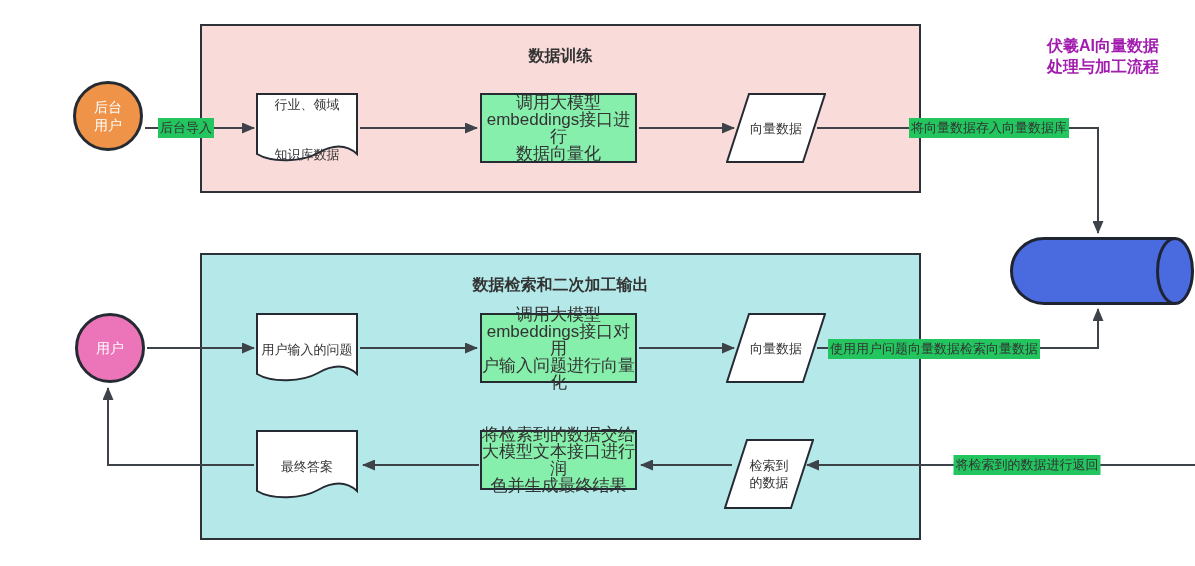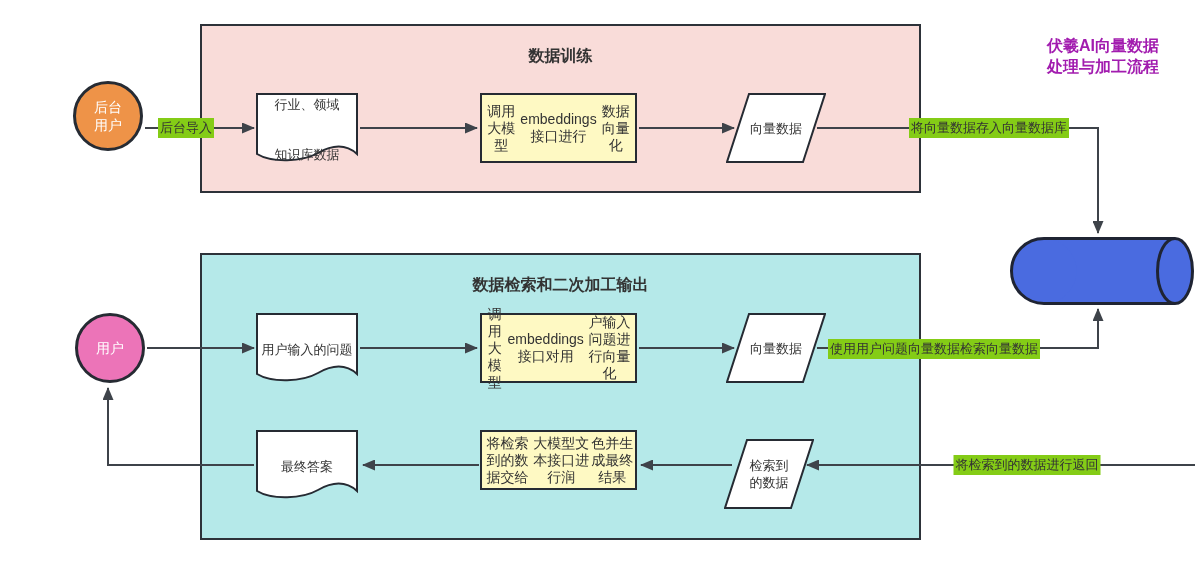--- a/index.html
+++ b/index.html
@@ -22,44 +22,44 @@
     font-size:13px;line-height:17px;text-align:center;color:#333;
   }
   .circle-node{
     border-radius:50%;border:3px solid #262b33;
     display:flex;flex-direction:column;align-items:center;justify-content:center;
     color:#fff;font-size:14px;line-height:18px;text-align:center;
   }
   #backend-user-circle{left:25px;top:81px;width:70px;height:70px;background:#ee9348;}
   #user-circle{left:27px;top:313px;width:70px;height:70px;background:#ec74b8;}
 
-  .rect-node{background:#fef9c3;border:2.5px solid #262b33;
-    display:flex;flex-direction:row;align-items:center;justify-content:center;
-    font-size:14px;line-height:17px;text-align:center;}
+  .rect-node{background:#86efac;border:2.5px solid #262b33;
+    display:flex;flex-direction:column;align-items:center;justify-content:center;
+    font-size:17px;line-height:17px;text-align:center;}
   #train-embed-rect{left:432px;top:93px;width:157px;height:70px;}
   #query-embed-rect{left:432px;top:313px;width:157px;height:70px;}
   #polish-rect{left:432px;top:430px;width:157px;height:60px;}
 
   #industry-doc{left:208px;top:93px;width:102px;height:72px;}
   #user-question-doc{left:208px;top:313px;width:102px;height:72px;}
   #final-answer-doc{left:208px;top:430px;width:102px;height:72px;}
   .doc-txt{bottom:10px;gap:33px;}
 
   #train-vector-para{left:678px;top:93px;width:100px;height:70px;}
   #query-vector-para{left:678px;top:313px;width:100px;height:70px;}
   #retrieved-para{left:676px;top:430px;width:90px;height:88px;}
 
   #vector-db{left:961px;top:236px;width:186px;height:70px;}
   #vector-db .txt{left:8px;right:40px;color:#fff;}
   #vector-db .db-line1{font-size:14px;font-weight:bold;}
   #vector-db .db-line2{font-size:15px;font-weight:bold;}
 
   .edge-label{
     position:absolute;transform:translate(-50%,-50%);
-    background:#84cc16;padding:1px 2px;font-size:13px;color:#333;white-space:nowrap;
+    background:#22c55e;padding:1px 2px;font-size:13px;color:#333;white-space:nowrap;
   }
   #diagram-title{
     position:absolute;left:975px;top:35px;width:160px;text-align:center;
     font-size:16px;font-weight:bold;line-height:21px;color:#a21caf;
   }
   #connector-layer{position:absolute;left:0;top:0;width:1195px;height:566px;}
 </style>
 </head>
 <body>
 

